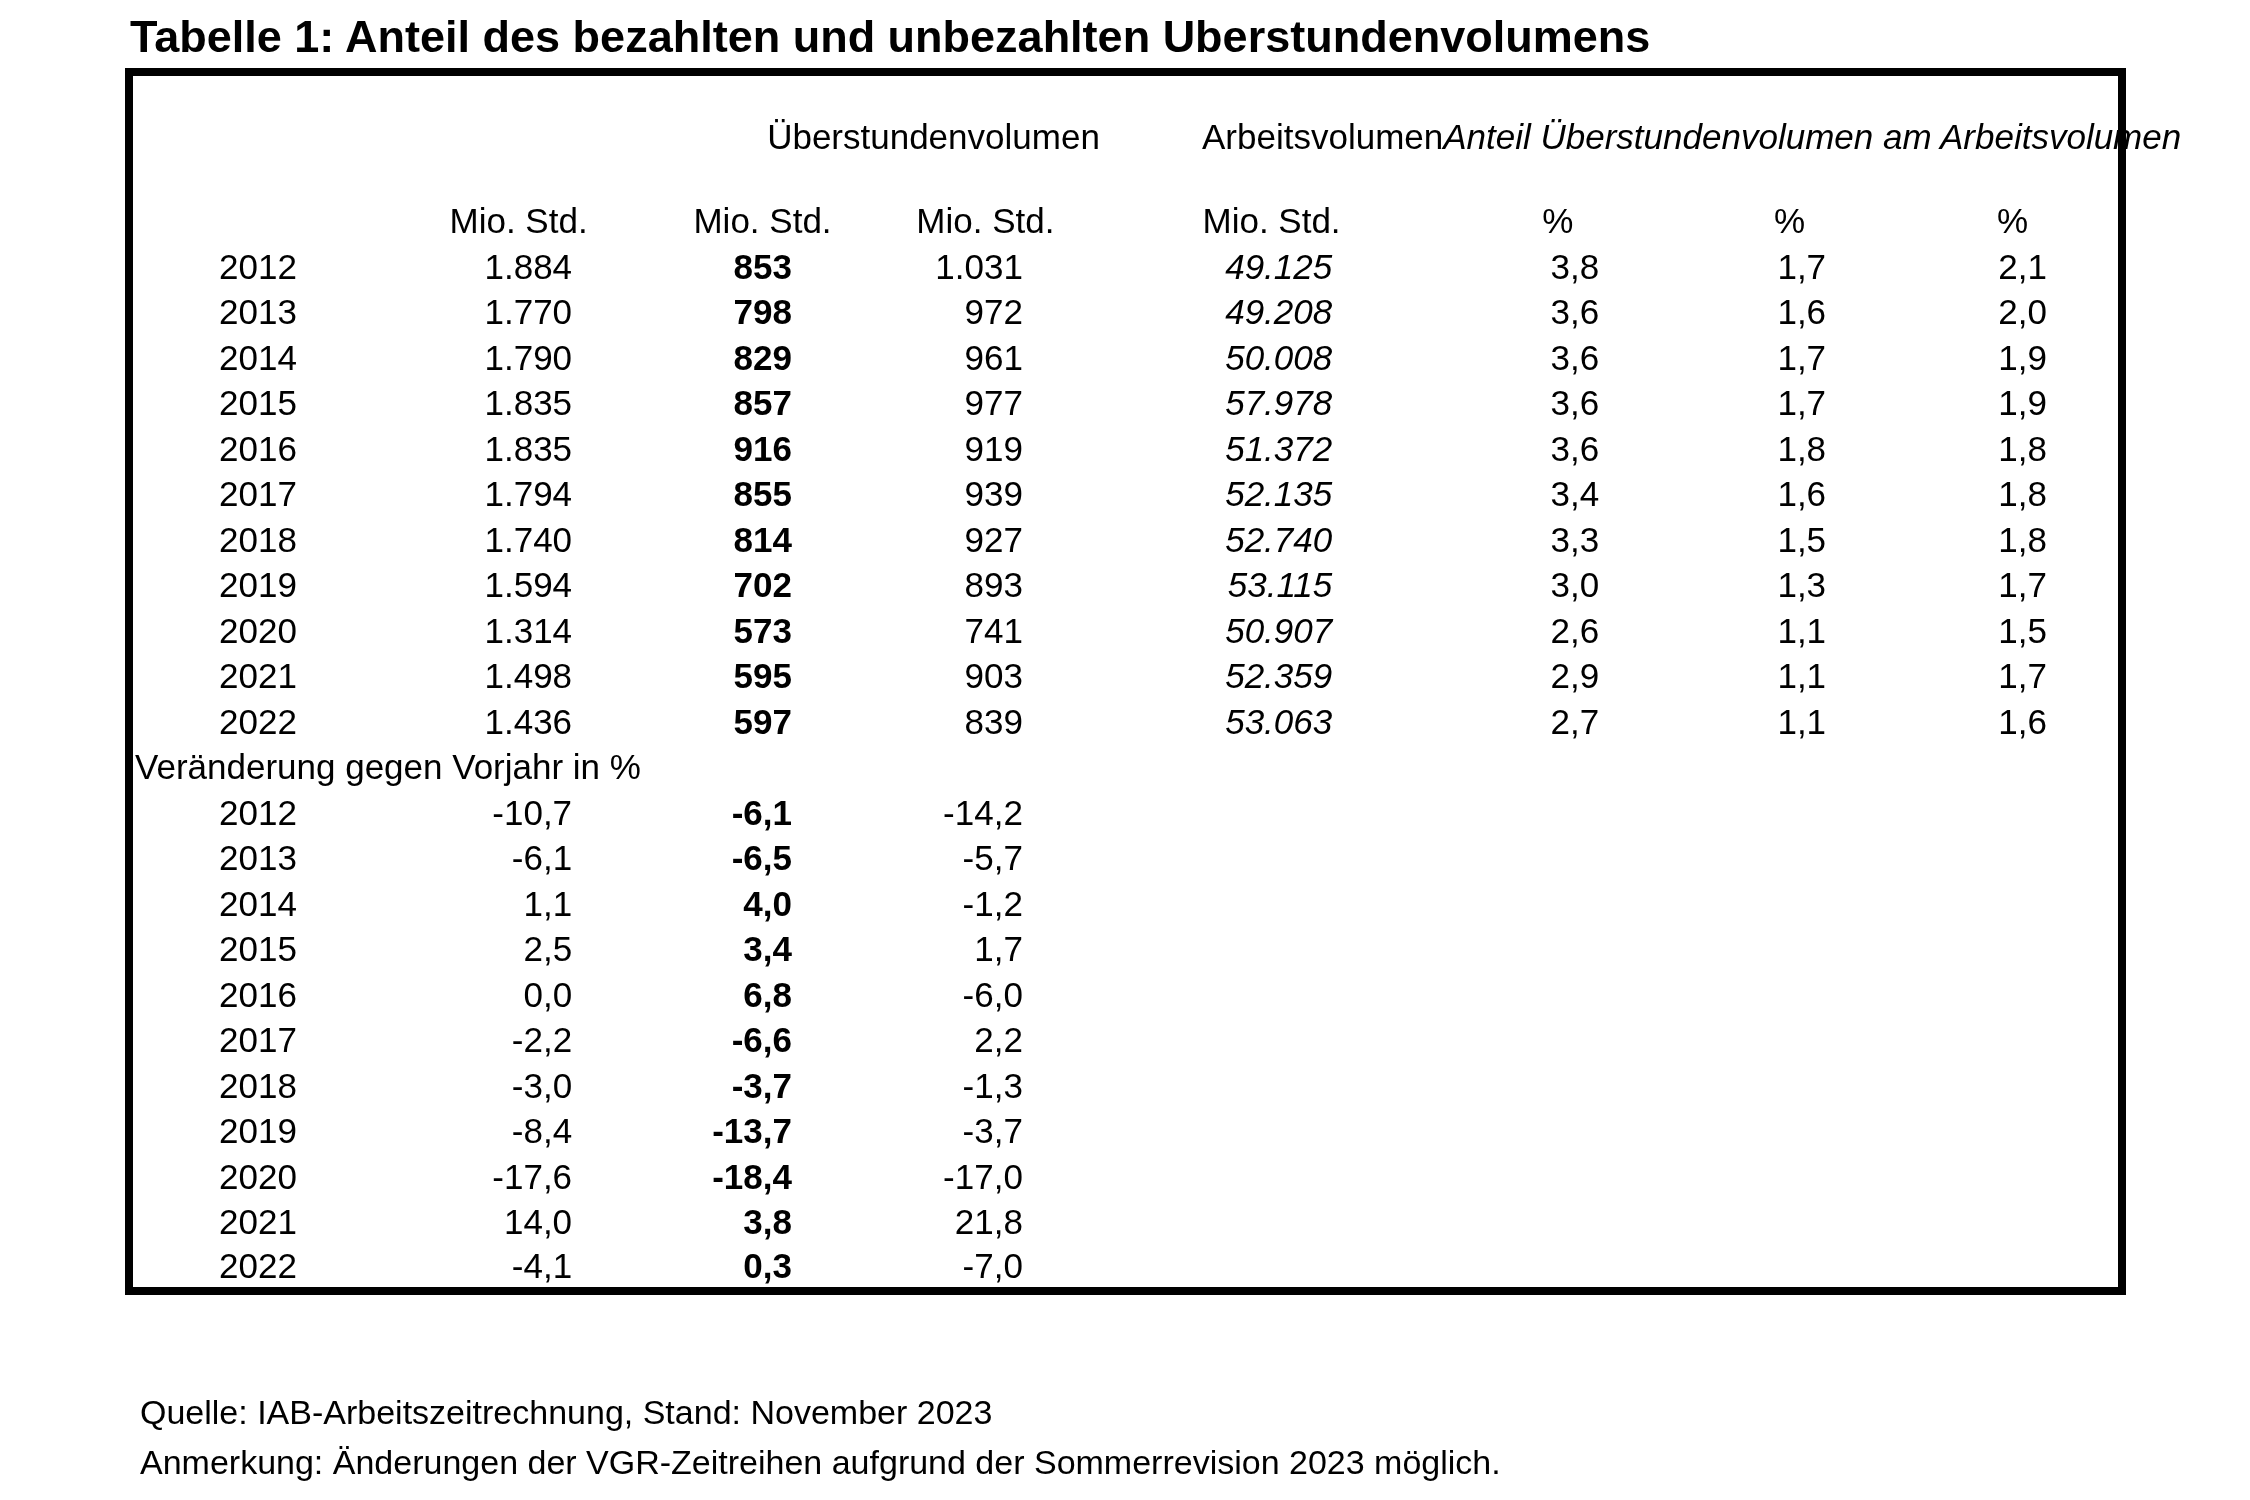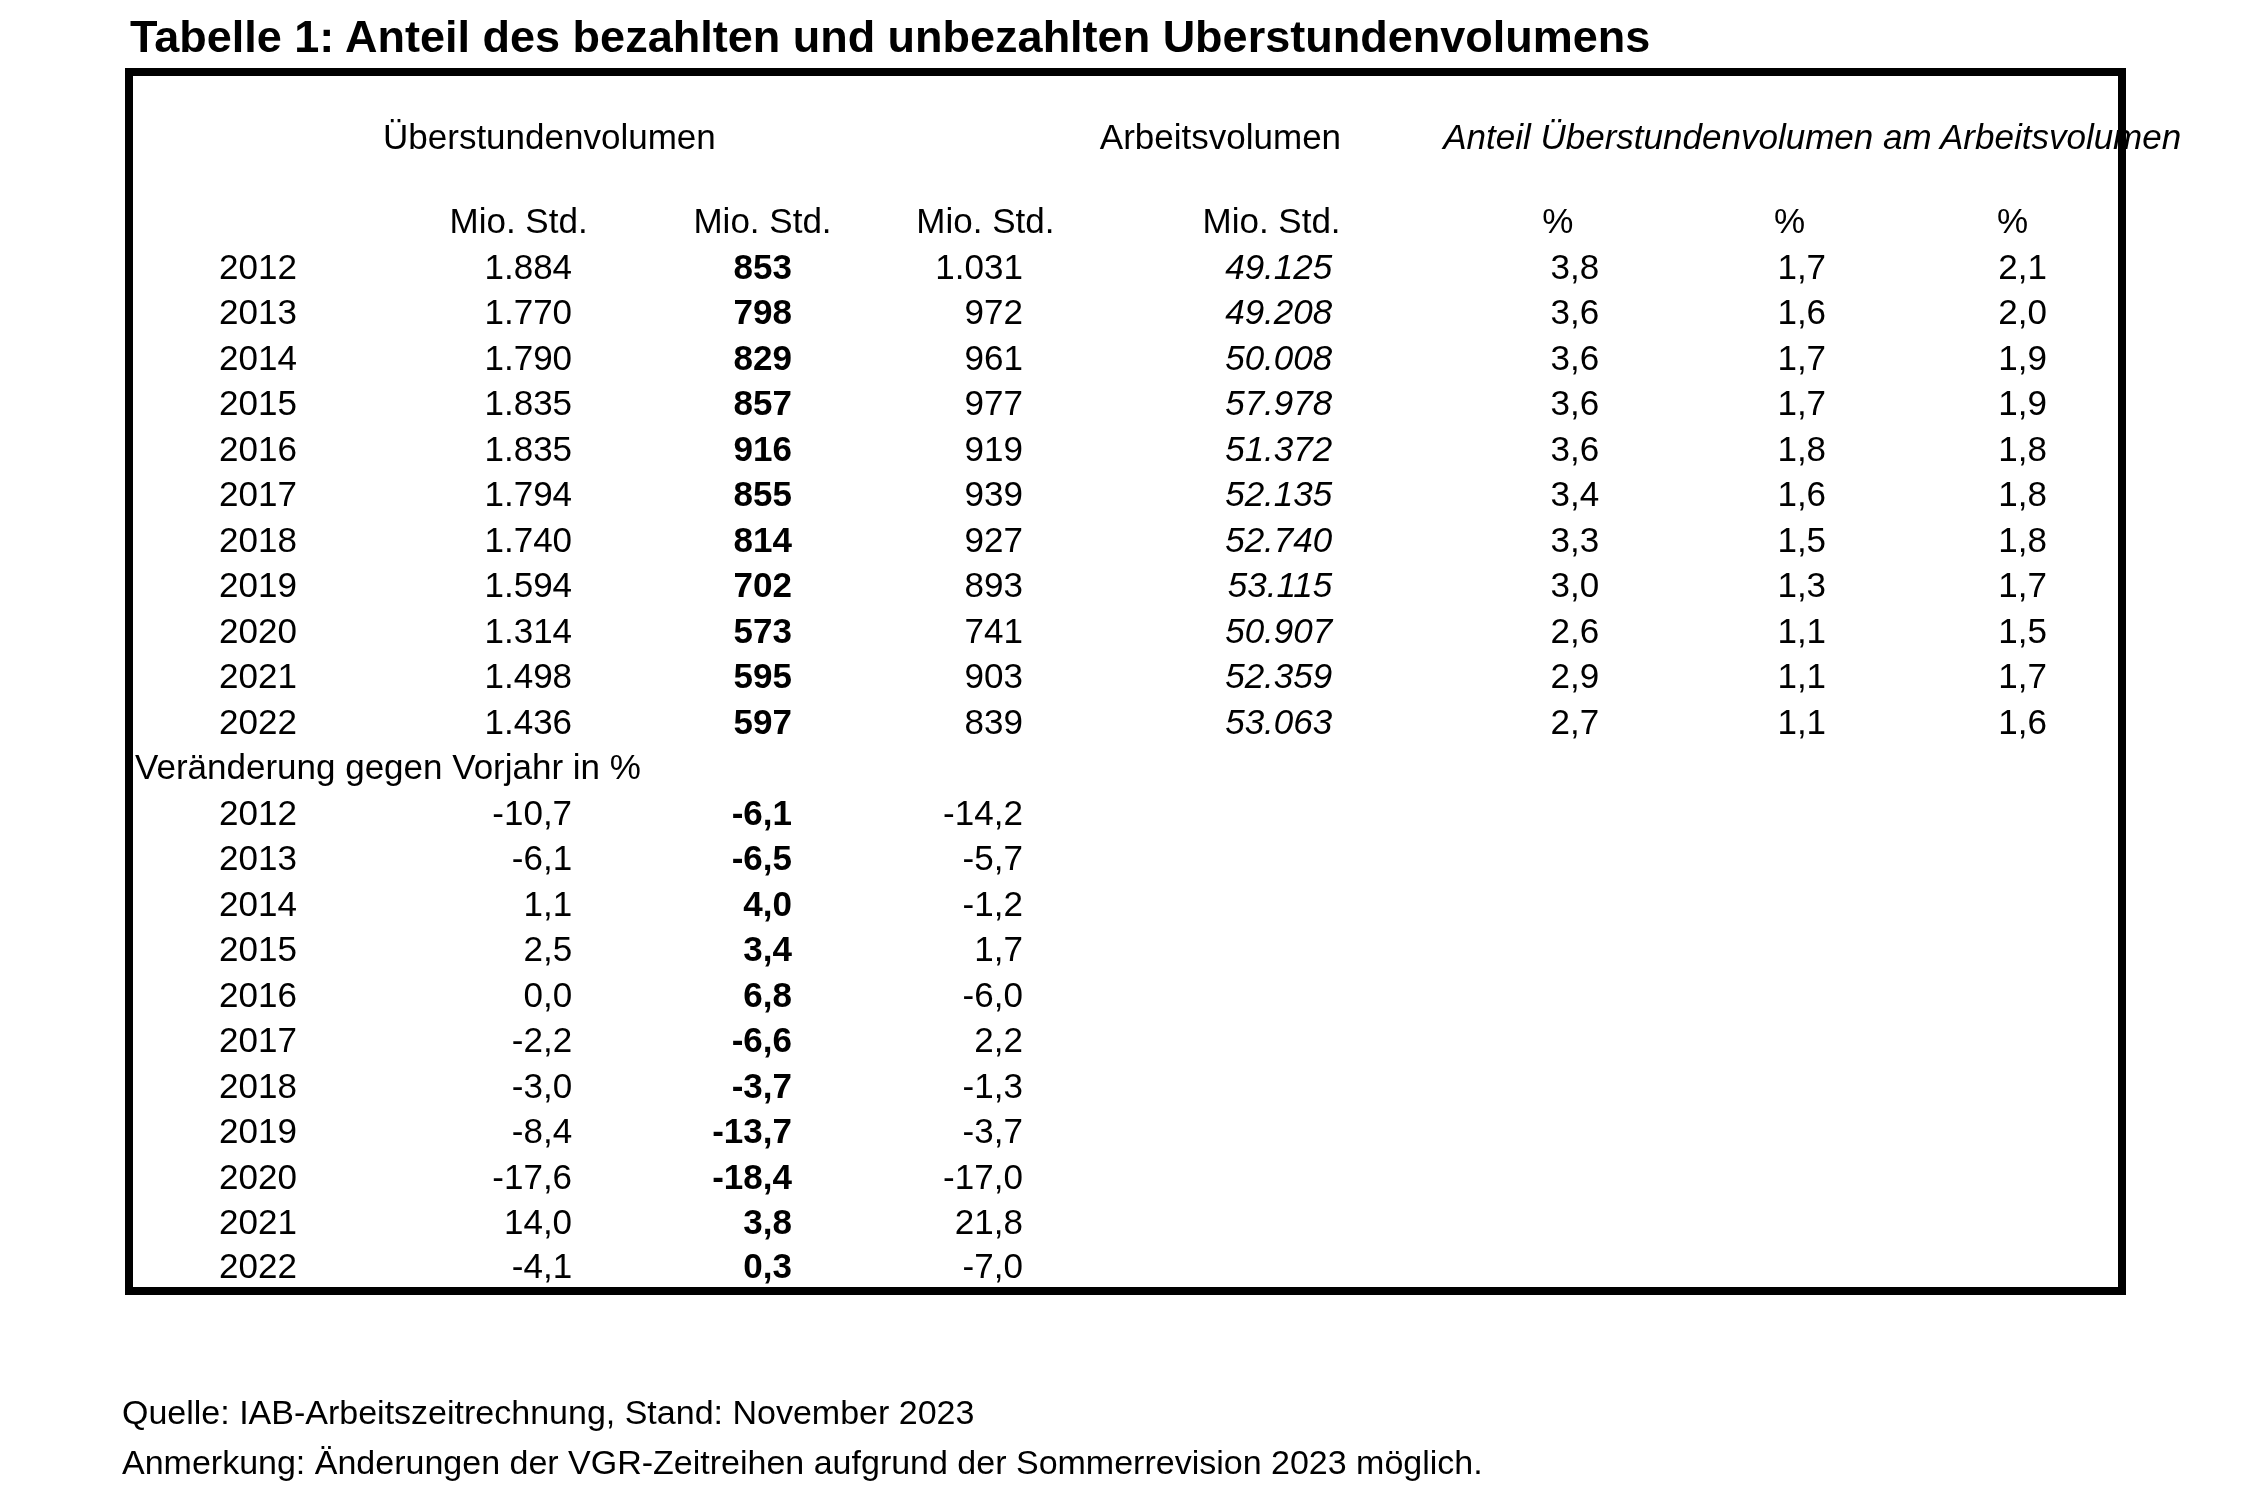--- a/index.html
+++ b/index.html
@@ -18,37 +18,37 @@
     position:absolute; left:125px; top:68px;
     width:2001px;
     border-collapse:collapse; table-layout:fixed;
     border:8px solid #000000;
   }
   table.datatable td {
     font-size:35px; vertical-align:middle;
     white-space:nowrap; overflow:visible;
     padding:0;
   }
-  tr.r-group td { height:126px; text-align:left; }
+  tr.r-group td { height:126px; text-align:right; }
   tr.r-sub td   { height:46px;  text-align:center; }
   tr.r-unit td  { height:46px;  text-align:center; }
   tr.data-row td { height:45.5px; }
   tr.r-section td { height:45.5px; text-align:left; padding-left:2px; }
   td.wrap { white-space:normal; line-height:1.33;font-style:italic; }
   td.year { text-align:center; }
   td.num  { text-align:right; }
   td.c2.num { padding-right:82px; }
   td.c3.num { padding-right:79px;font-weight:bold; }
   td.c4.num { padding-right:77px; }
   td.c5.num { padding-right:111px;font-style:italic; }
   td.c6.num { padding-right:73px; }
   td.c7.num { padding-right:81px; }
   td.c8.num { padding-right:71px; }
   .footer {
-    position:absolute; left:122px; top:1387px;
+    position:absolute; left:140px; top:1387px;
     font-size:34px; line-height:50px;
   }
 </style>
 </head>
 <body>
 
 <div class="title">Tabelle 1: Anteil des bezahlten und unbezahlten Uberstundenvolumens</div>
 
 <table class="datatable">
   <colgroup>

